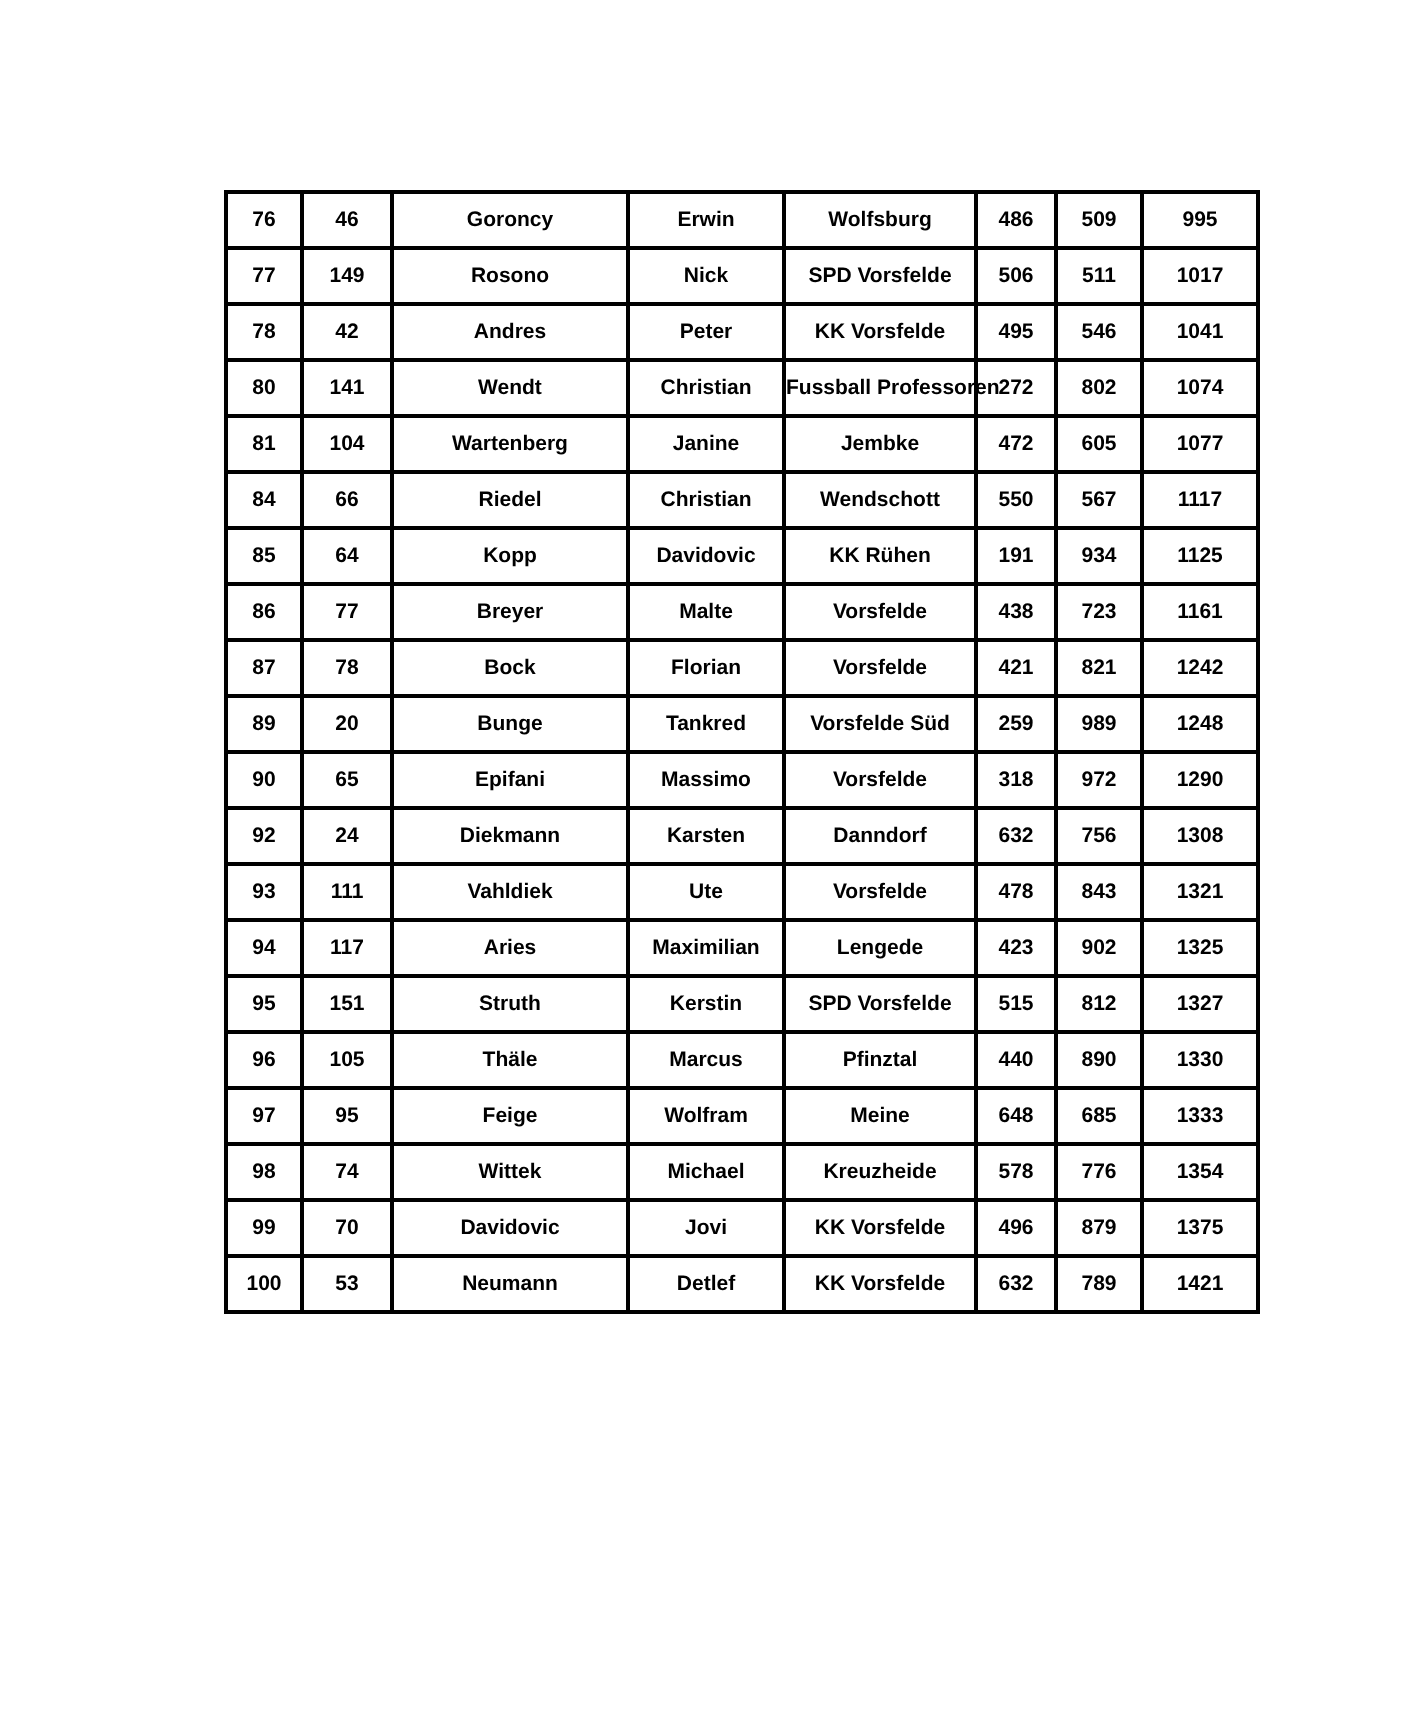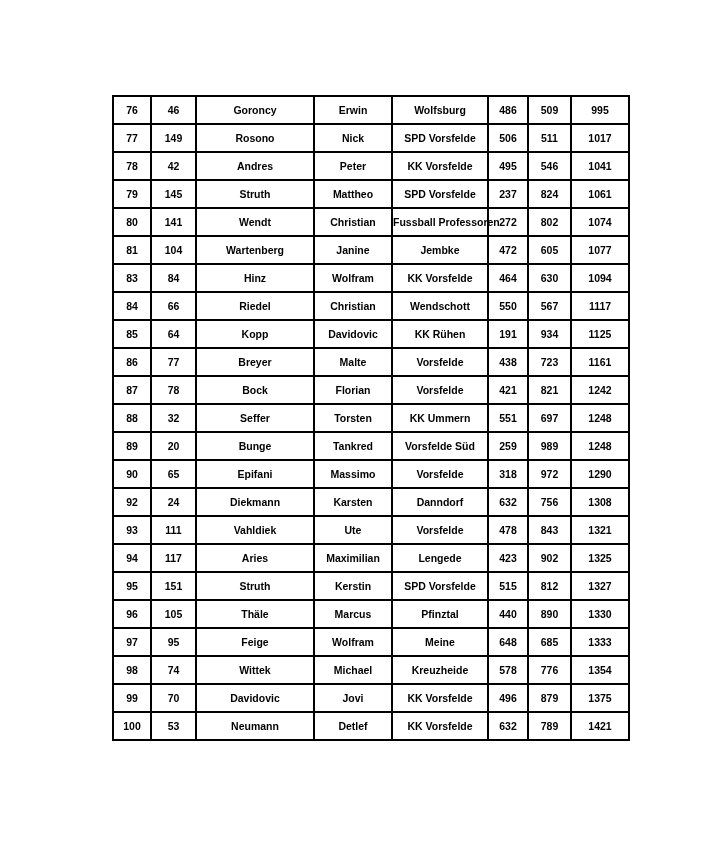--- a/index.html
+++ b/index.html
@@ -84,60 +84,40 @@
           <td>78</td>
           <td>42</td>
           <td>Andres</td>
           <td>Peter</td>
           <td>KK Vorsfelde</td>
           <td>495</td>
           <td>546</td>
           <td>1041</td>
         </tr>
         <tr>
-          <td>79</td>
-          <td>145</td>
-          <td>Struth</td>
-          <td>Mattheo</td>
-          <td>SPD Vorsfelde</td>
-          <td>237</td>
-          <td>824</td>
-          <td>1061</td>
-        </tr>
-        <tr>
           <td>80</td>
           <td>141</td>
           <td>Wendt</td>
           <td>Christian</td>
           <td>Fussball Professoren</td>
           <td>272</td>
           <td>802</td>
           <td>1074</td>
         </tr>
         <tr>
           <td>81</td>
           <td>104</td>
           <td>Wartenberg</td>
           <td>Janine</td>
           <td>Jembke</td>
           <td>472</td>
           <td>605</td>
           <td>1077</td>
         </tr>
         <tr>
-          <td>83</td>
-          <td>84</td>
-          <td>Hinz</td>
-          <td>Wolfram</td>
-          <td>KK Vorsfelde</td>
-          <td>464</td>
-          <td>630</td>
-          <td>1094</td>
-        </tr>
-        <tr>
           <td>84</td>
           <td>66</td>
           <td>Riedel</td>
           <td>Christian</td>
           <td>Wendschott</td>
           <td>550</td>
           <td>567</td>
           <td>1117</td>
         </tr>
         <tr>
@@ -164,30 +144,20 @@
           <td>87</td>
           <td>78</td>
           <td>Bock</td>
           <td>Florian</td>
           <td>Vorsfelde</td>
           <td>421</td>
           <td>821</td>
           <td>1242</td>
         </tr>
         <tr>
-          <td>88</td>
-          <td>32</td>
-          <td>Seffer</td>
-          <td>Torsten</td>
-          <td>KK Ummern</td>
-          <td>551</td>
-          <td>697</td>
-          <td>1248</td>
-        </tr>
-        <tr>
           <td>89</td>
           <td>20</td>
           <td>Bunge</td>
           <td>Tankred</td>
           <td>Vorsfelde Süd</td>
           <td>259</td>
           <td>989</td>
           <td>1248</td>
         </tr>
         <tr>

